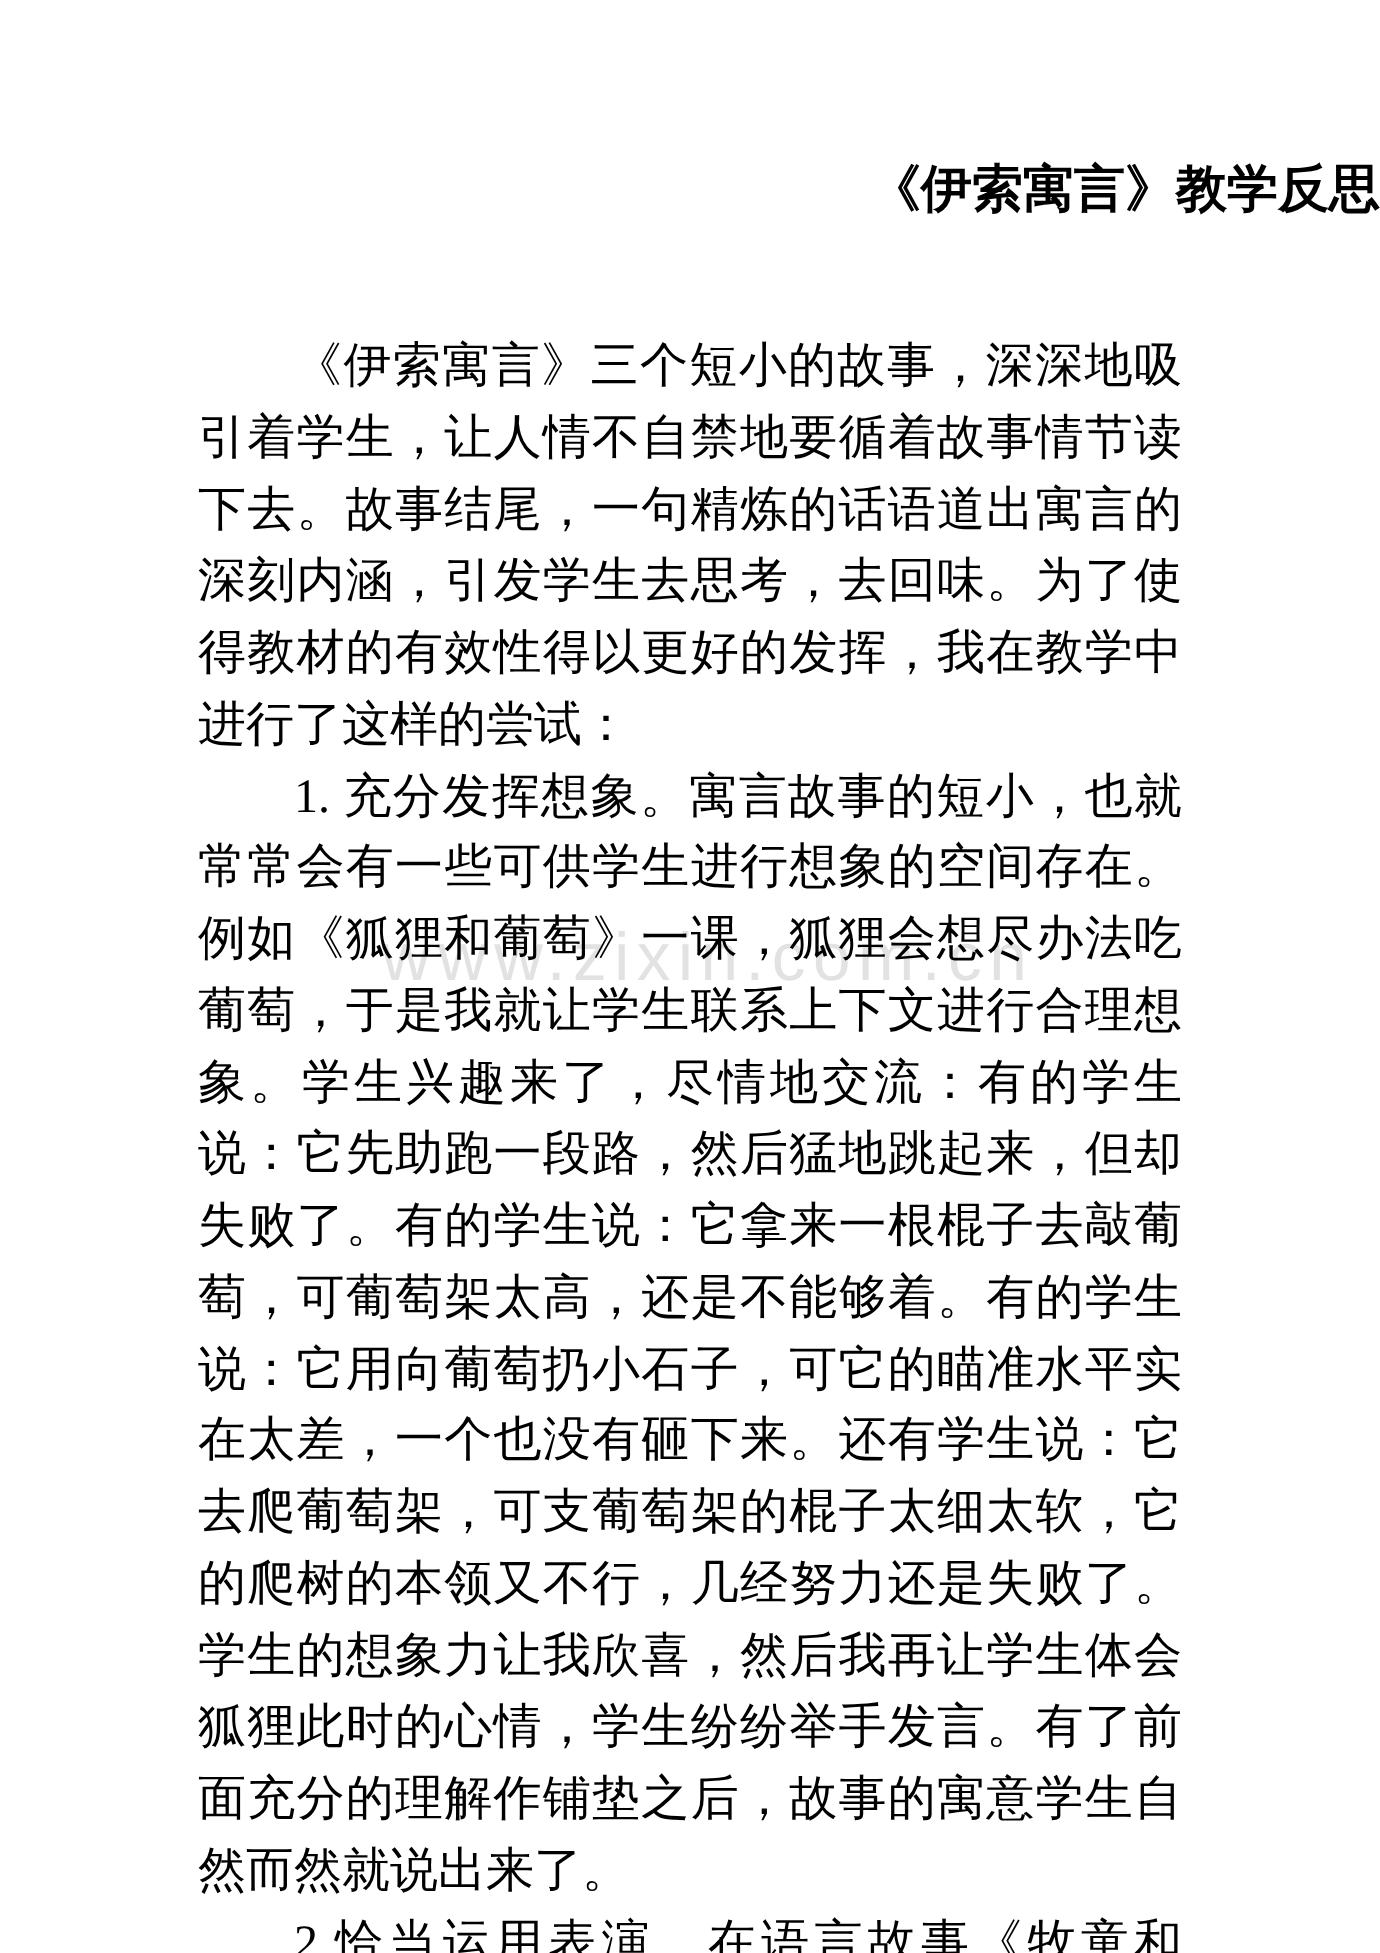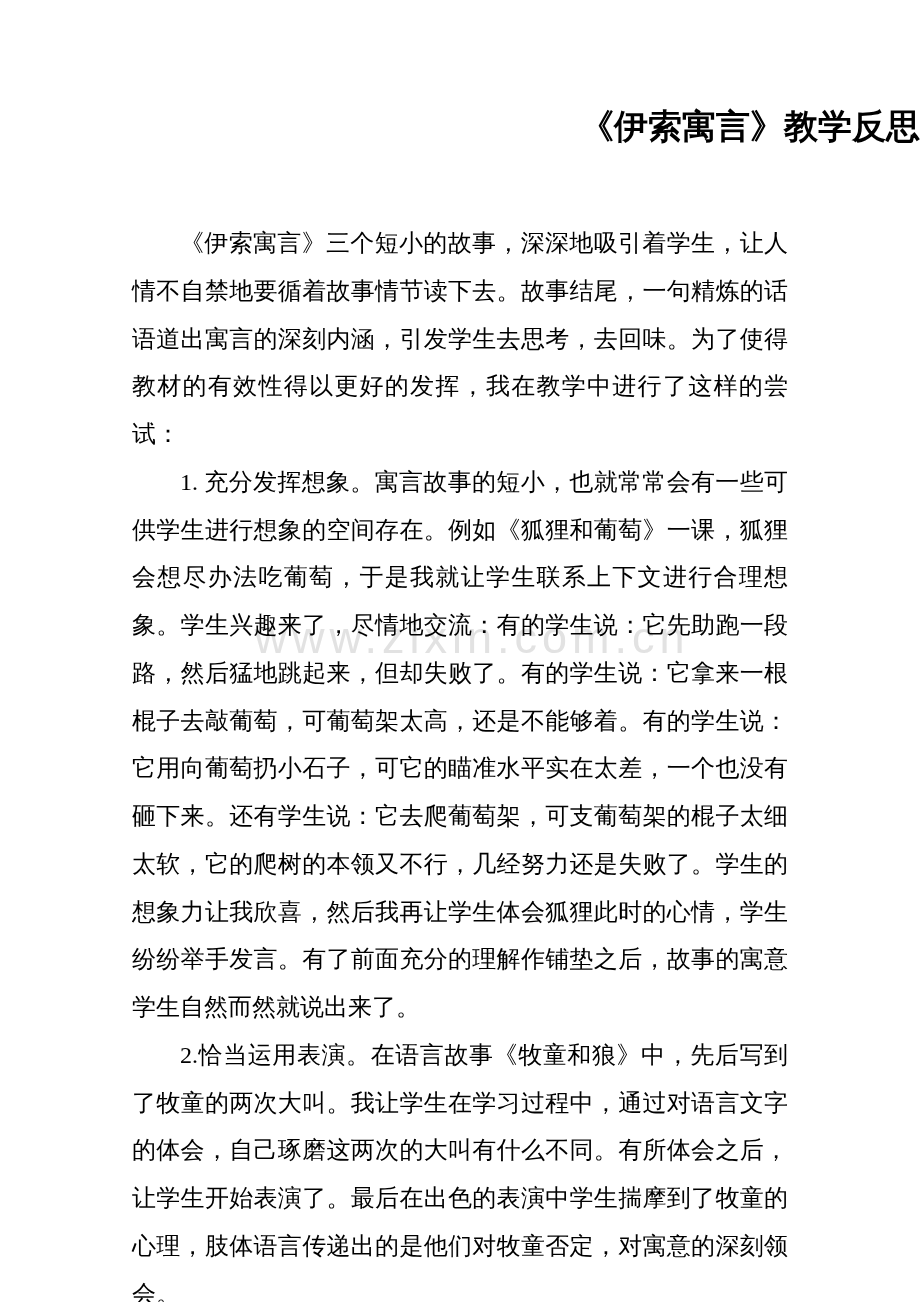--- a/index.html
+++ b/index.html
@@ -25,21 +25,21 @@
     font-weight: bold;
     letter-spacing: 0px;
   }
   .content {
     position: relative;
     z-index: 1;
     margin: 70px 132px 0 132px;
   }
   .content p {
     margin: 0;
-    font-size: 24px;
+    font-size: 32px;
     line-height: 47.75px;
     text-align: justify;
     text-justify: inter-ideograph;
     text-indent: 2em;
     word-break: break-all;
   }
   .watermark {
     position: absolute;
     z-index: 0;
     top: 612px;

